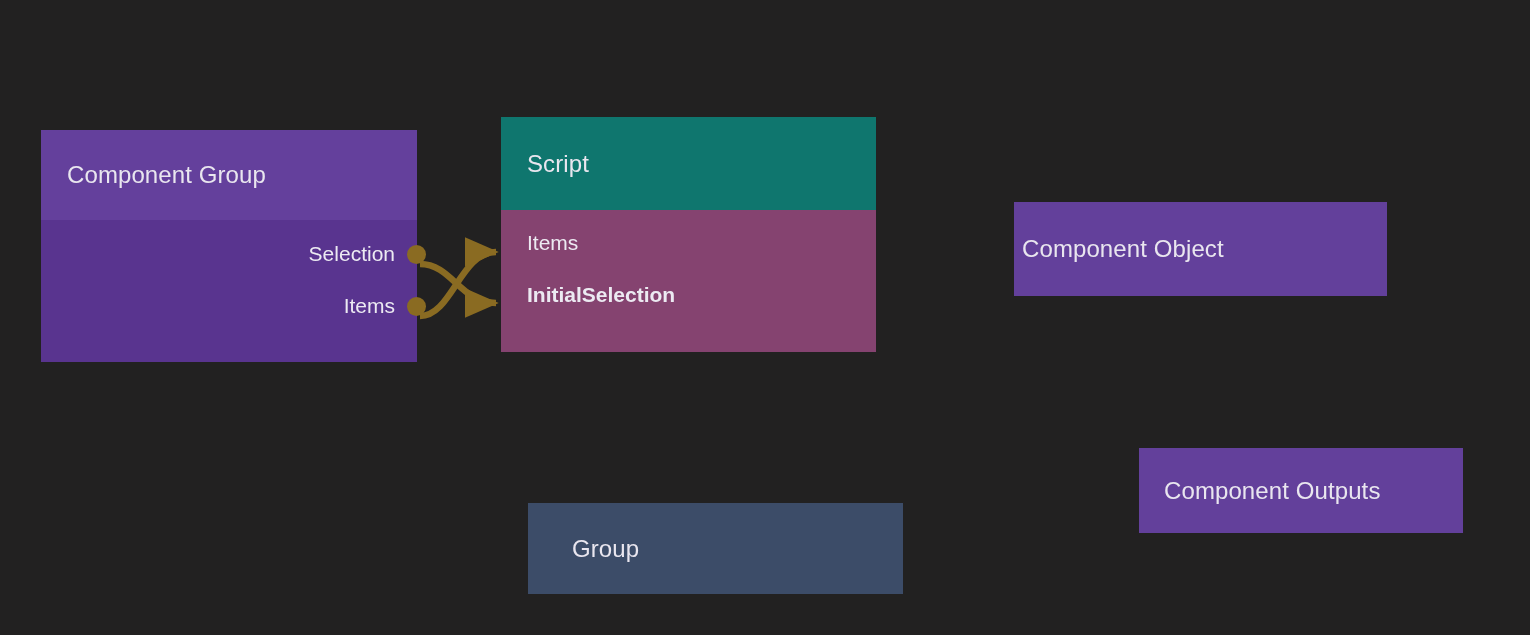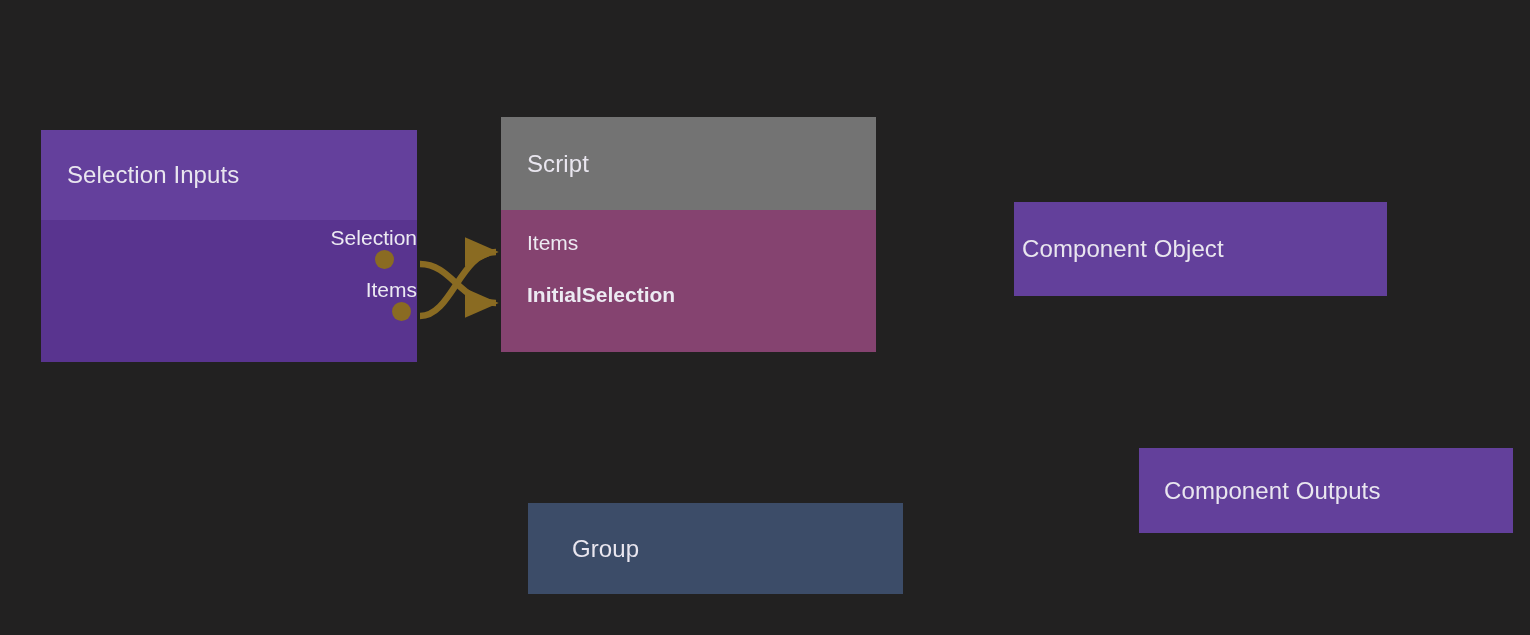--- a/index.html
+++ b/index.html
@@ -74,21 +74,20 @@
   }
   .port-row {
     position: absolute;
     display: flex;
     align-items: center;
     height: 30px;
   }
   .port-row.out {
     right: 0;
     justify-content: flex-end;
-    flex-direction: column;
   }
   .port-row.in {
     left: 0;
     justify-content: flex-start;
   }
   .port-label {
     color: #eceaf2;
     font-size: 21px;
     white-space: nowrap;
   }
@@ -106,21 +105,21 @@
 
   
   #node-script {
     left: 501px;
     top: 117px;
     width: 375px;
     height: 235px;
   }
   #node-script .node-header {
     height: 93px;
-    background: #737373;
+    background: #0f766e;
     padding-left: 26px;
   }
   #node-script .node-body {
     height: 142px;
     background: #854370;
   }
   #node-script .port-row.in { padding-left: 26px; }
   #port-in-items { top: 18px; }
   #port-in-initialselection { top: 70px; font-weight: bold; }
 
@@ -134,21 +133,21 @@
   #node-component-object .node-header {
     height: 94px;
     background: #63409B;
     padding-left: 8px;
   }
 
   
   #node-component-outputs {
     left: 1139px;
     top: 448px;
-    width: 374px;
+    width: 324px;
     height: 85px;
   }
   #node-component-outputs .node-header {
     height: 85px;
     background: #63409B;
     padding-left: 25px;
   }
 
   
   #node-group {
@@ -175,21 +174,21 @@
       </marker>
     </defs>
 
     <path d="M 420 264 C 452 264, 460 303, 496 303" stroke="#8A6B22" stroke-width="6.5" fill="none" marker-end="url(#arrow-gold)"></path>
 
     <path d="M 420 316 C 452 316, 460 252, 496 252" stroke="#8A6B22" stroke-width="6.5" fill="none" marker-end="url(#arrow-gold)"></path>
   </svg>
 
   <div class="node" id="node-component-inputs">
     <div class="node-header">
-      <span class="node-header-title">Selection Inputs</span>
+      <span class="node-header-title">Component Group</span>
     </div>
     <div class="node-body">
       <div class="port-row out" id="port-out-selection">
         <span class="port-label">Selection</span>
         <span class="port-dot"></span>
       </div>
       <div class="port-row out" id="port-out-items">
         <span class="port-label">Items</span>
         <span class="port-dot"></span>
       </div>

